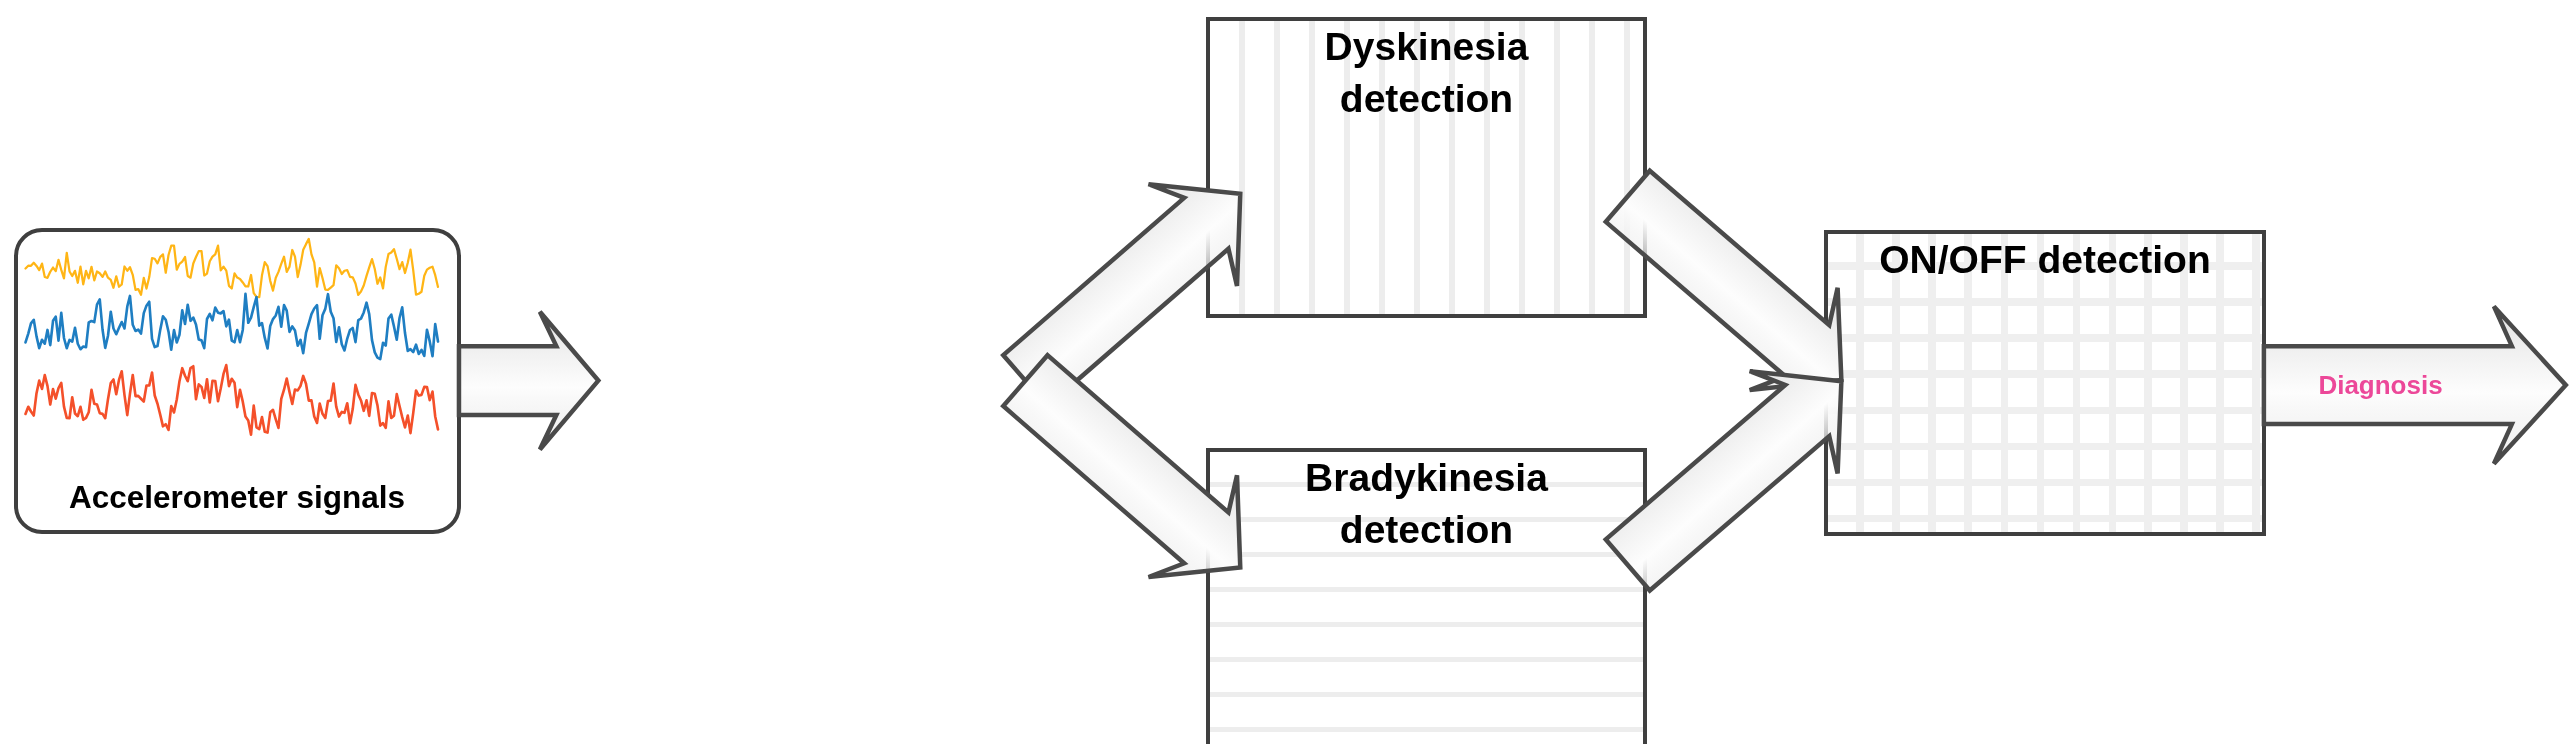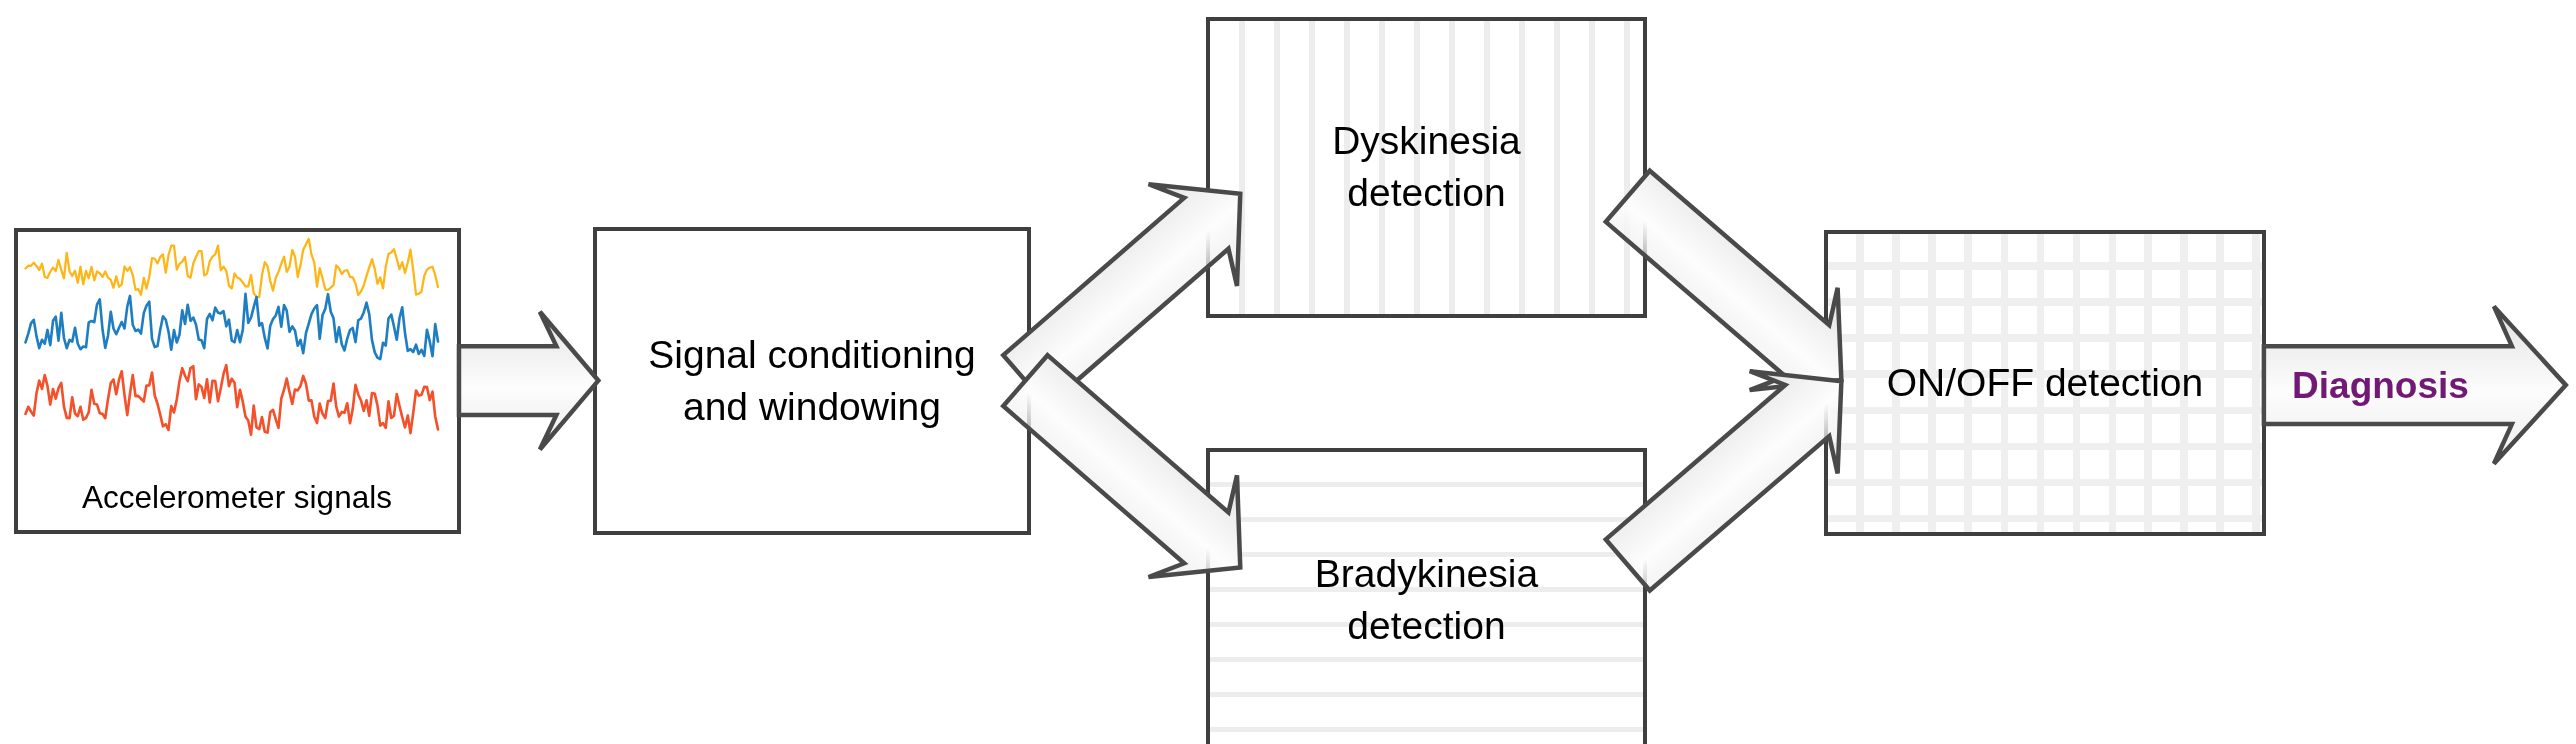--- a/index.html
+++ b/index.html
@@ -1,57 +1,53 @@
 <!DOCTYPE html>
 <html style="--box-border: #3f3f3f; --stripe: #ededed; --grid: #efefef;font-size:12px"><head>
 <meta charset="utf-8">
 <style>
   html,body{margin:0;padding:0;background:#ffffff;}
   .canvas{position:relative;width:2576px;height:744px;background:#ffffff;overflow:hidden;
           font-family:"Liberation Sans",sans-serif;}
   .node{position:absolute;border:4.5px solid var(--box-border,#3f3f3f);box-sizing:border-box;
-        display:flex;flex-direction:column;align-items:center;justify-content:center;
+        display:flex;flex-direction:column;align-items:center;
         text-align:center;color:#000;background:#fff;
-        font-size:39px;line-height:52px;font-weight:400;}
+        font-size:39px;line-height:52px;font-weight:700;}
   .node .lbl-line{display:block;}
-  #node-accelerometer{left:13.5px;top:228px;width:447px;height:306px;}
+  #node-accelerometer{left:13.5px;top:228px;width:447px;height:306px;border-radius:28px;}
   #node-accelerometer .caption{position:absolute;left:0;right:0;bottom:15px;font-size:31.5px;line-height:36px;}
   #node-signal{left:593px;top:227px;width:438px;height:308px;}
   #node-dysk{left:1206px;top:16.5px;width:441px;height:301px;
      background:repeating-linear-gradient(to right,#ffffff 0 29px,var(--stripe,#ededed) 29px 35px);}
   #node-brady{left:1206px;top:411px;width:441px;height:304px;
      background:repeating-linear-gradient(to bottom,#ffffff 0 30px,var(--stripe,#ededed) 30px 35px);margin-top:37px;}
   #node-onoff{left:1824px;top:230px;width:442px;height:306px;
      background:
        repeating-linear-gradient(to right,rgba(0,0,0,0) 0 28.5px,var(--grid,#efefef) 28.5px 36px),
        repeating-linear-gradient(to bottom,#ffffff 0 28.5px,var(--grid,#efefef) 28.5px 36px);}
   #wavesvg{position:absolute;left:0;top:0;width:429px;height:297px;}
   #arrow-layer{position:absolute;left:0;top:0;width:2576px;height:744px;pointer-events:none;}
   #diagnosis-label{position:absolute;left:2268px;top:348px;width:225px;height:75px;
      display:flex;align-items:center;justify-content:center;
-     font-size:37px;font-weight:700;color:#701a75;}
+     font-size:26px;font-weight:700;color:#ec4899;}
 </style>
 </head>
 <body>
 
 <div class="canvas">
 
   <div class="node" id="node-accelerometer">
     <svg id="wavesvg" viewBox="0 0 572 396">
         <path d="M10.0 48.6L13.7 44.9L17.3 45.1L21.0 41.0L24.7 45.3L28.3 50.8L32.0 42.1L35.7 60.0L39.3 61.1L43.0 53.0L46.7 47.4L50.3 52.2L54.0 37.1L57.7 50.5L61.3 61.9L65.0 27.7L68.7 52.6L72.3 58.7L76.0 51.8L79.7 67.7L83.3 46.1L87.0 69.7L90.7 51.7L94.3 61.8L98.0 46.4L101.7 64.5L105.3 52.7L109.0 55.0L112.7 59.9L116.3 52.7L120.0 60.9L123.7 63.9L127.3 74.4L131.0 59.1L134.7 73.0L138.3 70.0L142.0 46.0L145.7 51.6L149.3 47.0L153.0 57.1L156.7 77.2L160.3 76.1L164.0 83.7L167.7 61.2L171.3 75.4L175.0 60.1L178.7 34.8L182.3 35.7L186.0 41.8L189.7 33.2L193.3 29.8L197.0 54.3L200.7 30.7L204.3 18.3L208.0 18.2L211.7 50.2L215.3 42.5L219.0 39.4L222.7 33.3L226.3 58.6L230.0 60.9L233.7 42.0L237.3 33.4L241.0 25.5L244.7 25.5L248.3 58.0L252.0 55.4L255.7 39.0L259.3 32.9L263.0 29.9L266.7 18.1L270.3 51.1L274.0 46.2L277.7 51.5L281.3 71.8L285.0 75.4L288.7 55.2L292.3 60.8L296.0 62.6L299.7 67.3L303.3 72.6L307.0 72.5L310.7 57.3L314.3 81.5L318.0 86.5L321.7 86.9L325.3 57.7L329.0 40.3L332.7 45.4L336.3 65.1L340.0 78.1L343.7 61.0L347.3 53.2L351.0 42.4L354.7 33.0L358.3 53.2L362.0 46.2L365.7 24.0L369.3 32.9L373.0 60.1L376.7 43.8L380.3 23.7L384.0 16.2L387.7 9.2L391.3 29.9L395.0 40.5L398.7 72.7L402.3 48.2L406.0 61.3L409.7 76.7L413.3 77.2L417.0 74.2L420.7 70.9L424.3 44.5L428.0 48.4L431.7 56.1L435.3 51.7L439.0 50.9L442.7 59.8L446.3 60.4L450.0 68.7L453.7 83.9L457.3 79.3L461.0 71.4L464.7 58.5L468.3 47.1L472.0 36.2L475.7 49.4L479.3 69.0L483.0 60.7L486.7 75.2L490.3 46.5L494.0 29.4L497.7 27.4L501.3 22.8L505.0 35.7L508.7 49.5L512.3 40.2L516.0 54.7L519.7 41.0L523.3 23.5L527.0 51.2L530.7 83.5L534.3 82.3L538.0 79.7L541.7 58.4L545.3 50.1L549.0 47.6L552.7 46.3L556.3 57.6L560.0 73.3" fill="none" stroke="#ffb515" stroke-width="3" stroke-linejoin="round" stroke-linecap="round"></path>
         <path d="M10.0 147.2L13.7 135.4L17.3 121.8L21.0 117.1L24.7 139.2L28.3 154.8L32.0 143.7L35.7 148.9L39.3 130.6L43.0 150.8L46.7 118.4L50.3 112.8L54.0 144.9L57.7 107.9L61.3 141.3L65.0 155.0L68.7 143.9L72.3 146.2L76.0 127.8L79.7 149.0L83.3 156.3L87.0 152.6L90.7 153.5L94.3 120.6L98.0 118.7L101.7 120.2L105.3 96.8L109.0 89.8L112.7 130.0L116.3 154.5L120.0 138.3L123.7 106.3L127.3 128.7L131.0 136.3L134.7 127.6L138.3 120.0L142.0 128.6L145.7 99.4L149.3 85.2L153.0 123.7L156.7 132.0L160.3 130.1L164.0 135.5L167.7 108.2L171.3 98.2L175.0 93.0L178.7 142.4L182.3 153.4L186.0 152.1L189.7 130.2L193.3 112.3L197.0 117.0L200.7 132.9L204.3 157.0L208.0 130.8L211.7 147.3L215.3 137.0L219.0 104.3L222.7 122.7L226.3 97.0L230.0 118.4L233.7 114.1L237.3 123.3L241.0 143.4L244.7 144.5L248.3 154.9L252.0 116.0L255.7 109.2L259.3 117.7L263.0 100.7L266.7 107.6L270.3 108.5L274.0 105.4L277.7 125.8L281.3 116.8L285.0 144.7L288.7 147.0L292.3 130.7L296.0 146.8L299.7 130.6L303.3 82.5L307.0 121.0L310.7 114.2L314.3 100.2L318.0 86.7L321.7 124.8L325.3 121.4L329.0 140.9L332.7 155.3L336.3 125.3L340.0 116.1L343.7 111.3L347.3 99.8L351.0 126.4L354.7 97.5L358.3 104.9L362.0 133.1L365.7 125.8L369.3 131.4L373.0 151.6L376.7 143.8L380.3 161.5L384.0 134.6L387.7 122.3L391.3 109.5L395.0 102.0L398.7 97.6L402.3 142.4L406.0 111.0L409.7 102.5L413.3 82.9L417.0 106.4L420.7 115.0L424.3 146.6L428.0 127.0L431.7 149.6L435.3 157.9L439.0 142.1L442.7 130.6L446.3 127.9L450.0 146.8L453.7 117.4L457.3 115.5L461.0 107.3L464.7 94.2L468.3 109.5L472.0 144.2L475.7 160.5L479.3 167.5L483.0 169.5L486.7 147.7L490.3 151.5L494.0 115.3L497.7 110.2L501.3 125.9L505.0 143.7L508.7 114.7L512.3 100.5L516.0 134.7L519.7 158.6L523.3 156.3L527.0 160.1L530.7 150.3L534.3 162.6L538.0 157.2L541.7 165.1L545.3 130.3L549.0 145.9L552.7 165.6L556.3 122.8L560.0 146.1" fill="none" stroke="#1f7ec2" stroke-width="3.5" stroke-linejoin="round" stroke-linecap="round"></path>
         <path d="M10.0 242.6L13.7 233.0L17.3 239.3L21.0 244.7L24.7 214.9L28.3 198.2L32.0 209.2L35.7 190.8L39.3 205.2L43.0 230.1L46.7 209.4L50.3 222.2L54.0 208.1L57.7 201.1L61.3 232.8L65.0 247.9L68.7 248.3L72.3 220.3L76.0 242.0L79.7 245.6L83.3 233.1L87.0 250.4L90.7 247.8L94.3 240.4L98.0 210.5L101.7 229.0L105.3 229.9L109.0 241.6L112.7 242.5L116.3 248.3L120.0 222.9L123.7 201.4L127.3 196.6L131.0 216.2L134.7 196.9L138.3 185.7L142.0 217.4L145.7 244.1L149.3 215.5L153.0 190.7L156.7 218.9L160.3 218.5L164.0 222.3L167.7 226.1L171.3 204.6L175.0 204.7L178.7 187.3L182.3 218.0L186.0 229.0L189.7 243.8L193.3 259.1L197.0 256.3L200.7 264.0L204.3 232.1L208.0 240.6L211.7 223.3L215.3 198.9L219.0 181.6L222.7 191.6L226.3 199.0L230.0 181.4L233.7 179.0L237.3 223.0L241.0 203.2L244.7 206.5L248.3 221.3L252.0 196.3L255.7 227.3L259.3 198.4L263.0 198.7L266.7 225.7L270.3 208.8L274.0 189.2L277.7 177.4L281.3 205.6L285.0 195.7L288.7 201.0L292.3 233.5L296.0 210.4L299.7 226.2L303.3 246.1L307.0 251.4L310.7 270.2L314.3 231.5L318.0 260.5L321.7 262.7L325.3 246.8L329.0 266.3L332.7 267.4L336.3 240.4L340.0 237.1L343.7 249.7L347.3 261.3L351.0 222.4L354.7 210.3L358.3 195.3L362.0 213.2L365.7 229.3L369.3 210.1L373.0 211.2L376.7 205.1L380.3 191.9L384.0 202.3L387.7 224.8L391.3 224.5L395.0 246.1L398.7 254.6L402.3 228.7L406.0 242.4L409.7 248.0L413.3 225.4L417.0 224.9L420.7 202.0L424.3 232.8L428.0 246.1L431.7 239.9L435.3 241.1L439.0 228.3L442.7 255.0L446.3 236.1L450.0 203.9L453.7 216.6L457.3 224.6L461.0 238.4L464.7 224.3L468.3 245.2L472.0 214.6L475.7 215.8L479.3 231.1L483.0 258.1L486.7 254.7L490.3 261.1L494.0 225.9L497.7 248.0L501.3 244.9L505.0 216.2L508.7 232.1L512.3 246.9L516.0 260.5L519.7 244.7L523.3 268.2L527.0 241.2L530.7 211.3L534.3 218.1L538.0 217.2L541.7 206.5L545.3 206.8L549.0 224.2L552.7 212.8L556.3 246.0L560.0 263.2" fill="none" stroke="#f4502a" stroke-width="3.5" stroke-linejoin="round" stroke-linecap="round"></path>
       </svg>
     <div class="caption">Accelerometer signals</div>
   </div>
 
-  <div class="node" id="node-signal">
-    <span class="lbl-line">Signal conditioning</span>
-    <span class="lbl-line">and windowing</span>
-  </div>
 
   <div class="node" id="node-dysk">
     <span class="lbl-line">Dyskinesia</span>
     <span class="lbl-line">detection</span>
   </div>
 
   <div class="node" id="node-brady">
     <span class="lbl-line">Bradykinesia</span>
     <span class="lbl-line">detection</span>
   </div>

